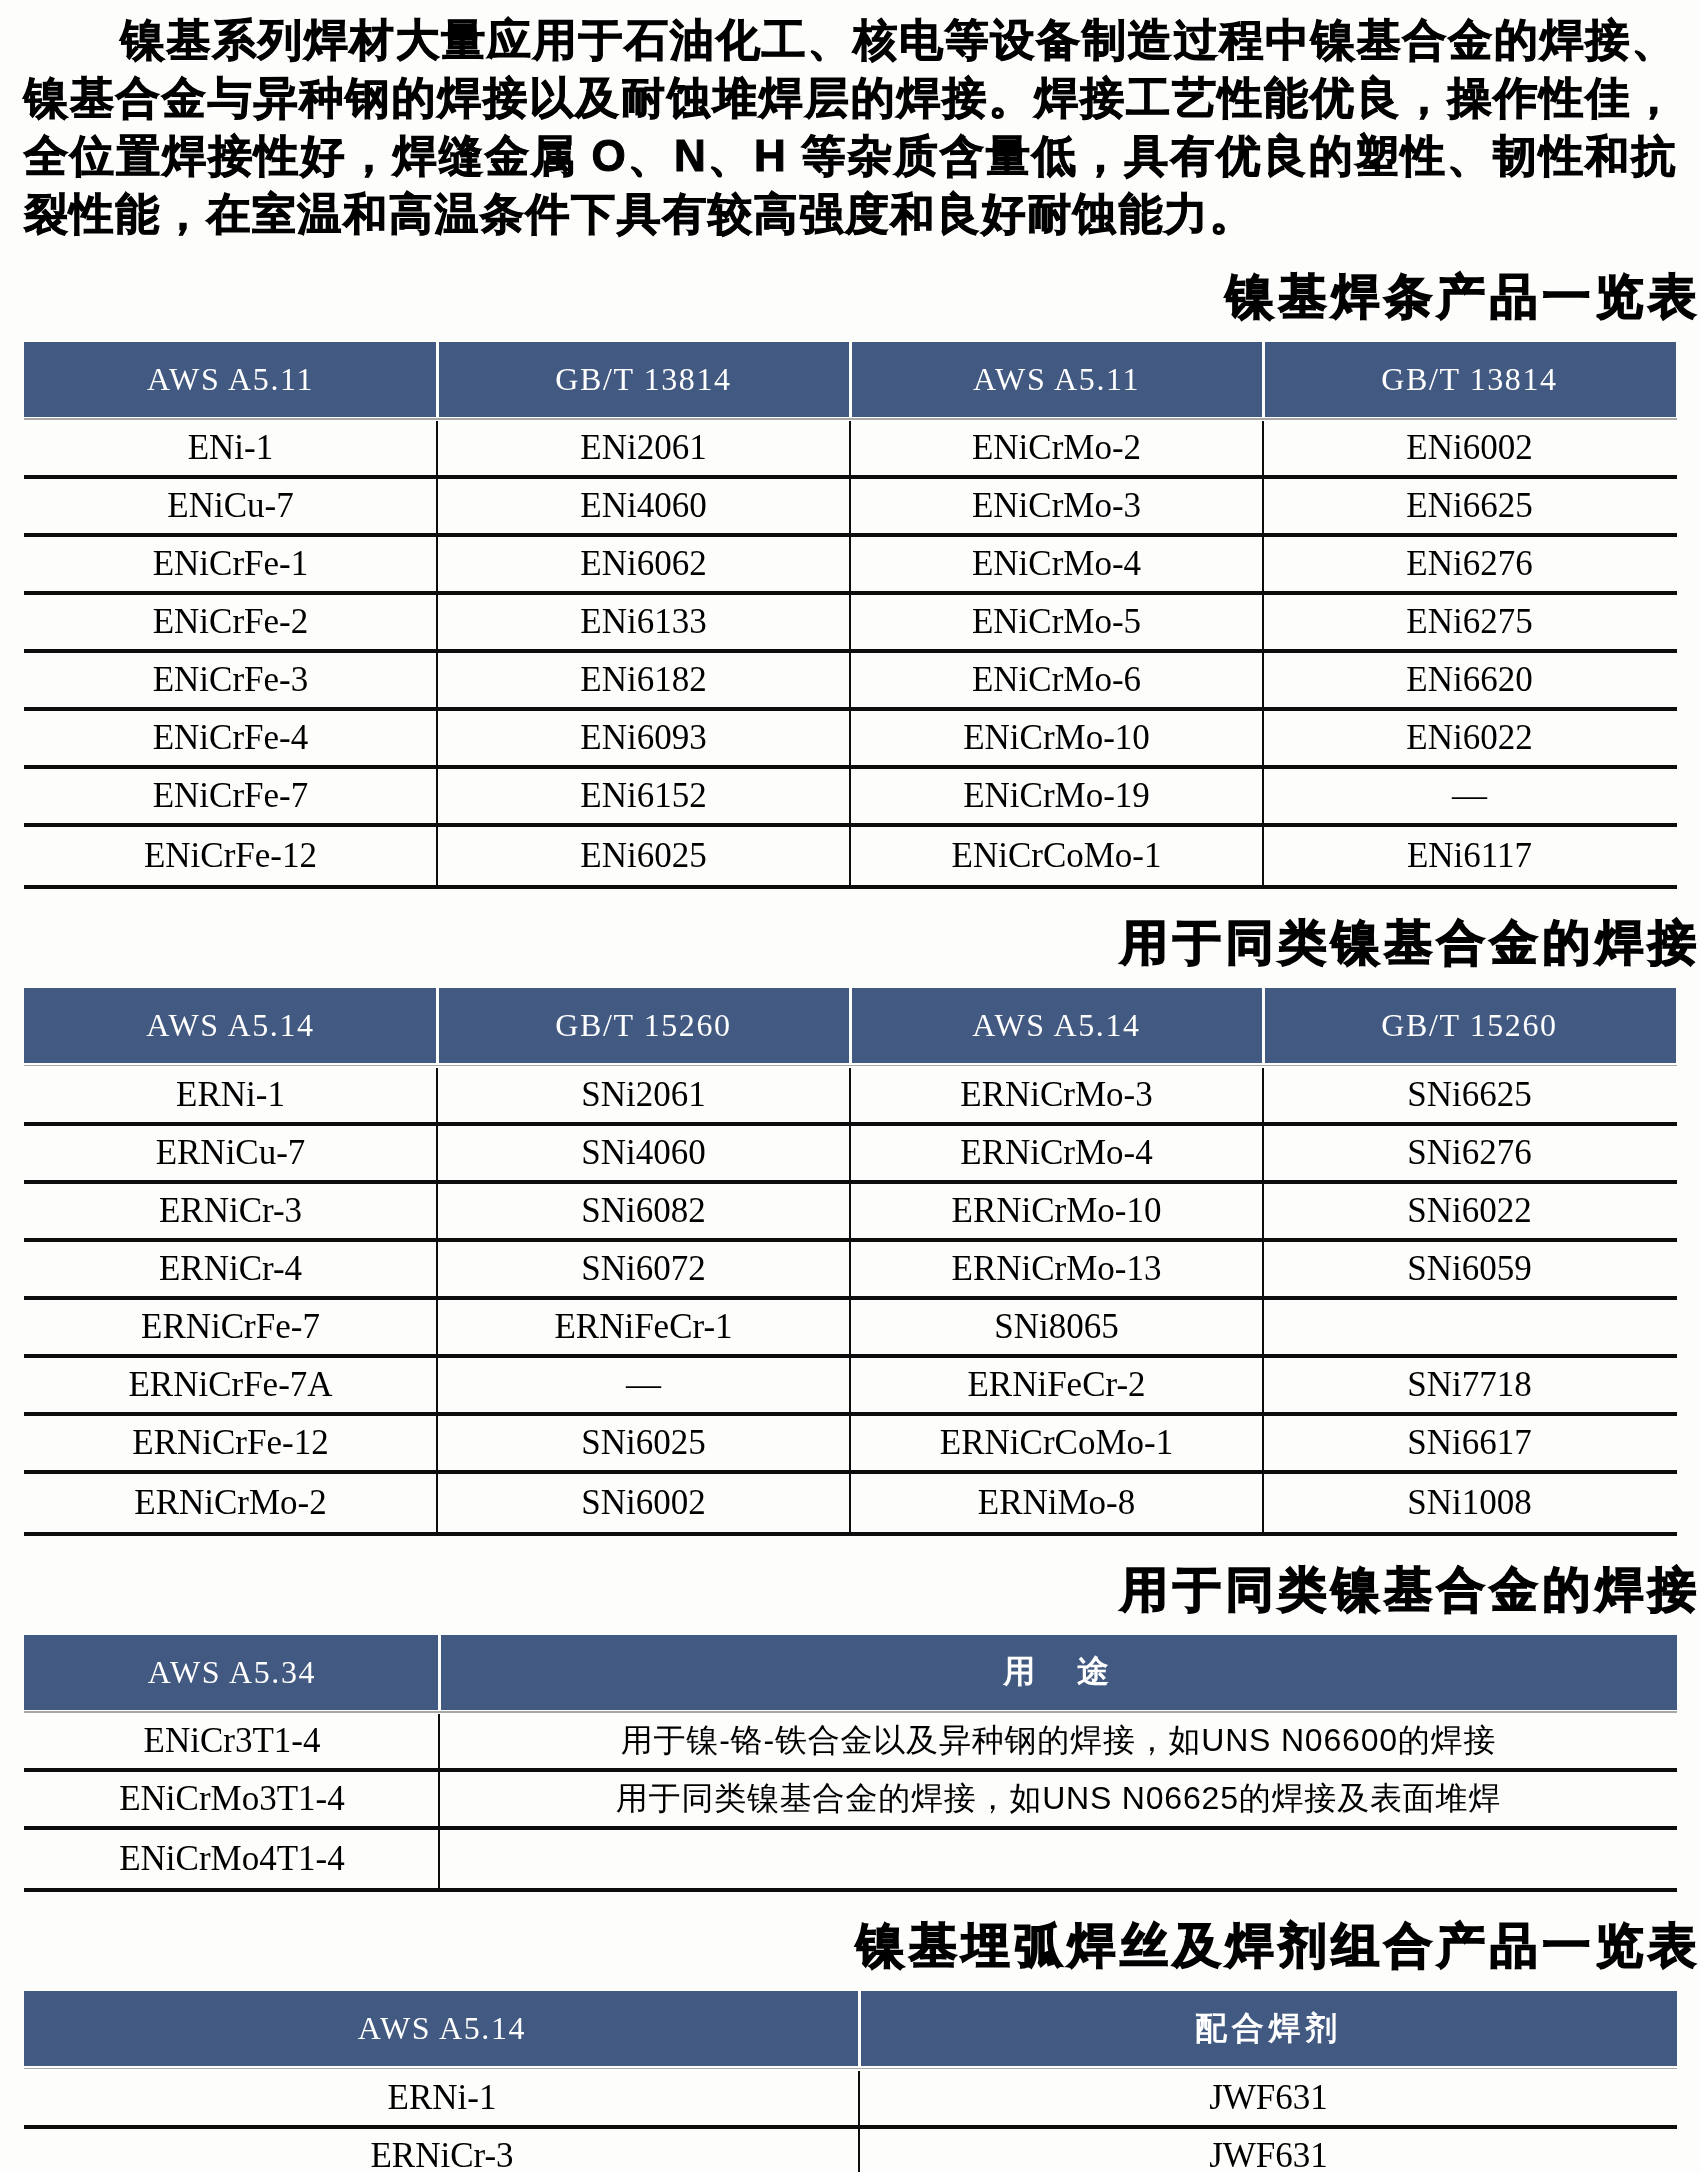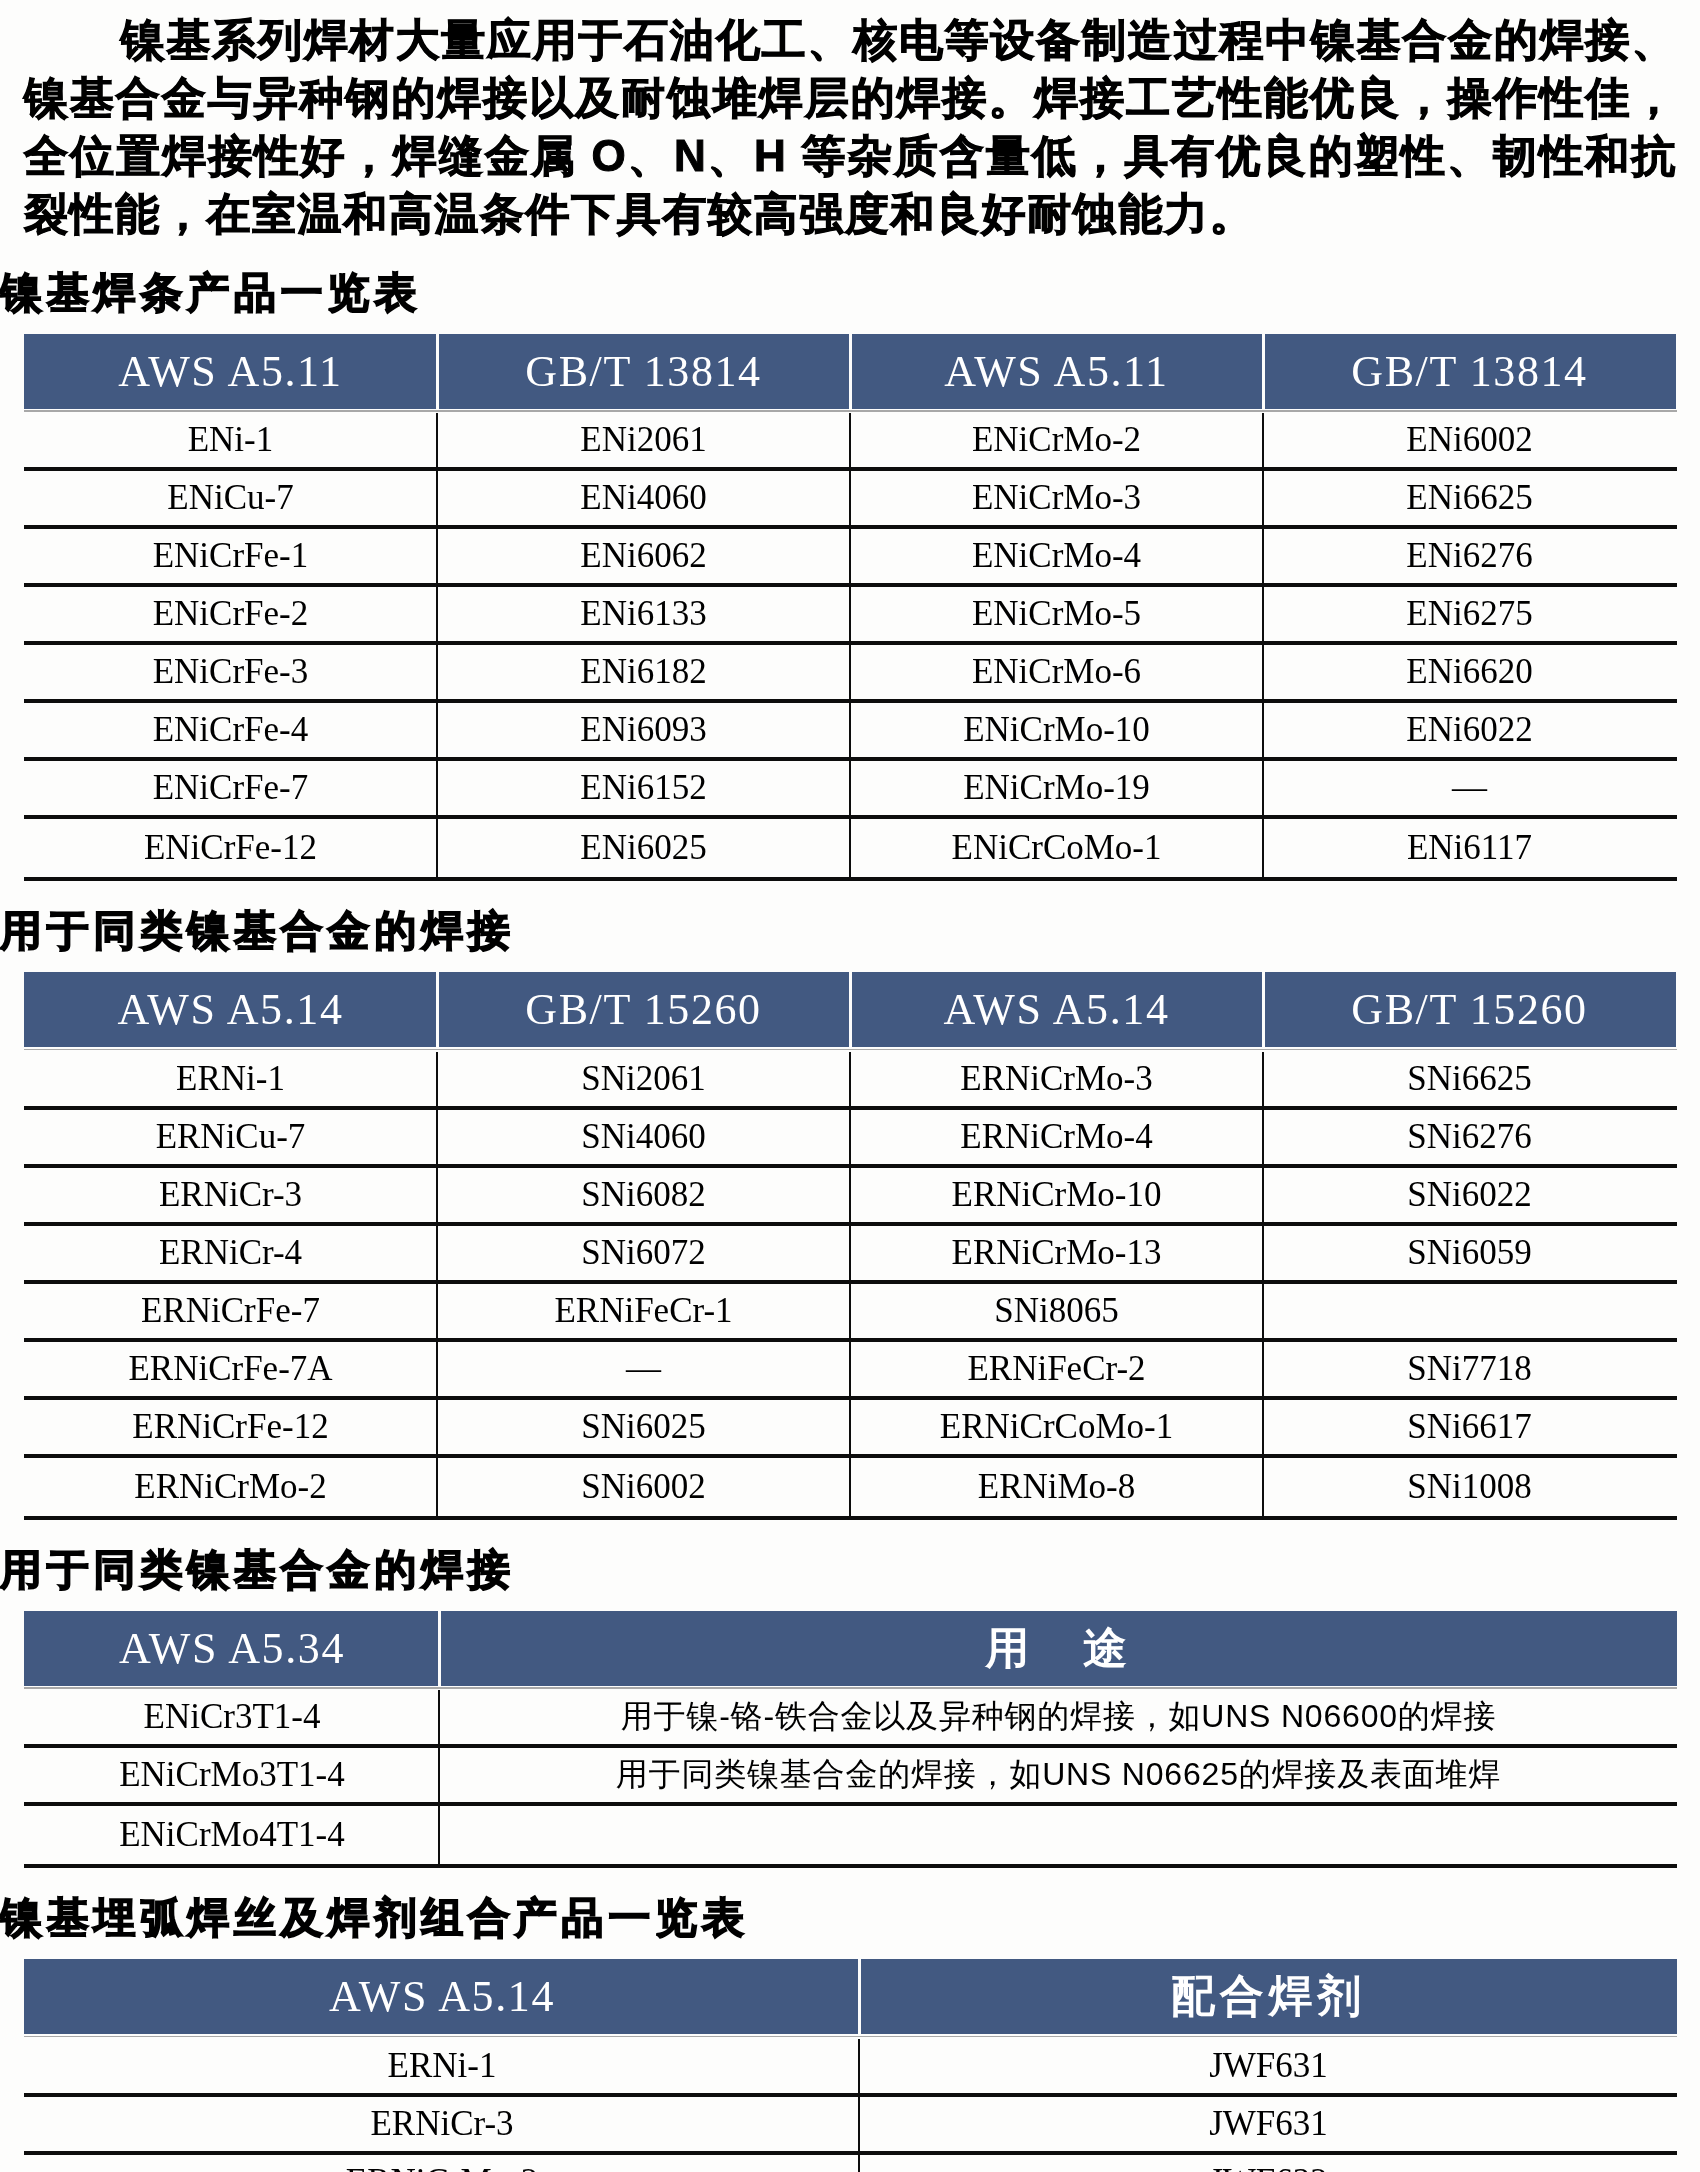--- a/index.html
+++ b/index.html
@@ -16,37 +16,37 @@
     font-weight: 700;
     -webkit-text-stroke: 1px #000;
     font-size: 44px;
     line-height: 58px;
     letter-spacing: 1.6px;
     text-align: justify;
     text-indent: 2.2em;
   }
   .title {
     margin: 22px 0 12.7px 0;
-    text-align: left;
+    text-align: right;
     font-family: Liberation Serif, serif;
     font-weight: 900;
     -webkit-text-stroke: 1.6px #000;
-    font-size: 42px;
+    font-size: 48px;
     letter-spacing: 4.8px;
   }
   .table { margin: 0 24px; }
   .thead { position: relative; display: grid; height: 75px; }
   .cols-a { grid-template-columns: 413px 413px 413px 413px; }
   .cols-b { grid-template-columns: 416px 1237px; }
   .cols-c { grid-template-columns: 836px 817px; }
   .th {
     background: #425981;
     color: #fff;
     display: flex; align-items: center; justify-content: center;
-    font-size: 44px;
+    font-size: 32px;
   }
   .th.latin { font-family: "Liberation Serif", "DejaVu Serif", serif; letter-spacing: 1.6px; }
   .th.cjk {
     font-family: "Liberation Sans", "DejaVu Sans", sans-serif;
     font-weight: 700; letter-spacing: 4.8px;
   }
   .hgap { position: absolute; top: 0; height: 75px; width: 3.2px; background: #fdfdfc; }
   .hrule { height: 1.6px; background: #a8a8a8; margin: 1.6px 0; }
   .tbody { position: relative; border-bottom: 4.8px solid #0d0d0d; }
   .tr { display: grid; height: 58px; border-bottom: 4px solid #0d0d0d; }

